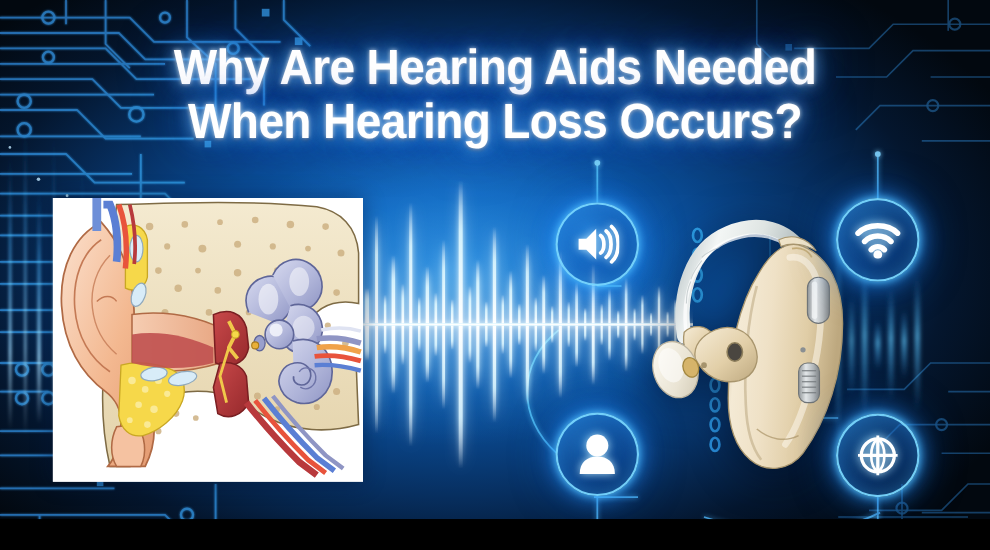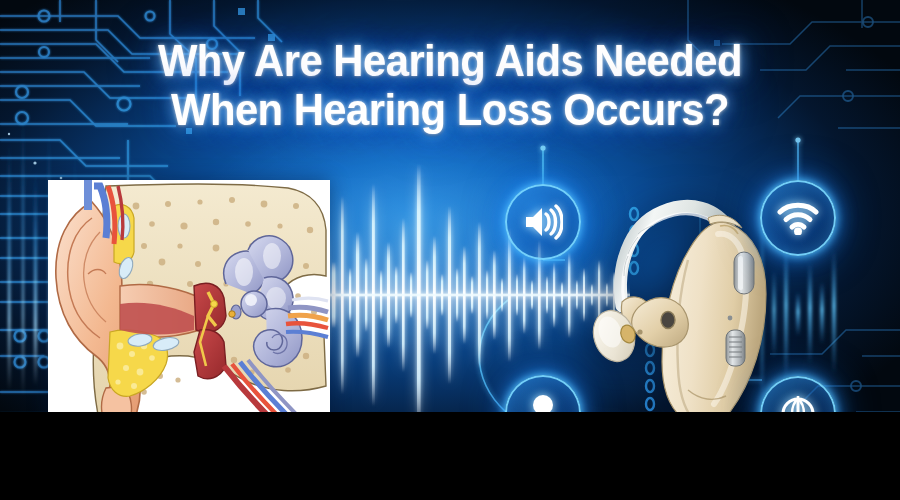--- a/index.html
+++ b/index.html
@@ -2,21 +2,21 @@
 <html><head>
 <meta charset="utf-8">
 <title>Hearing Aids Banner</title>
 <style>
   * { margin:0; padding:0; box-sizing:border-box; }
   html,body { background:#000; }
   body { font-family:"Liberation Sans", sans-serif; }
 
   #banner {
     position:relative;
-    width:900px; height:412px;
+    width:900px; height:472px;
     overflow:hidden;
     background:#03070f;
   }
 
   
   .bg-base {
     position:absolute; inset:0;
     background:
       radial-gradient(ellipse 62% 70% at 46% 52%, #1677d6 0%, #0f63bd 22%, #0a4a92 42%, #072f60 62%, #04162e 80%, #02080f 100%),
       linear-gradient(90deg, #041428 0%, #062a55 18%, #0a4a8e 38%, #0f62b8 50%, #0a3f7c 66%, #051c3a 82%, #010509 100%);

